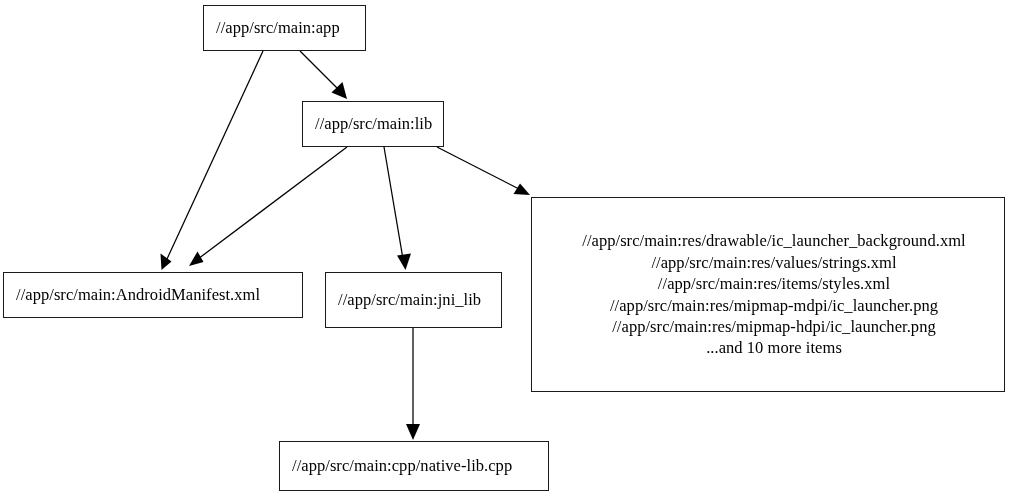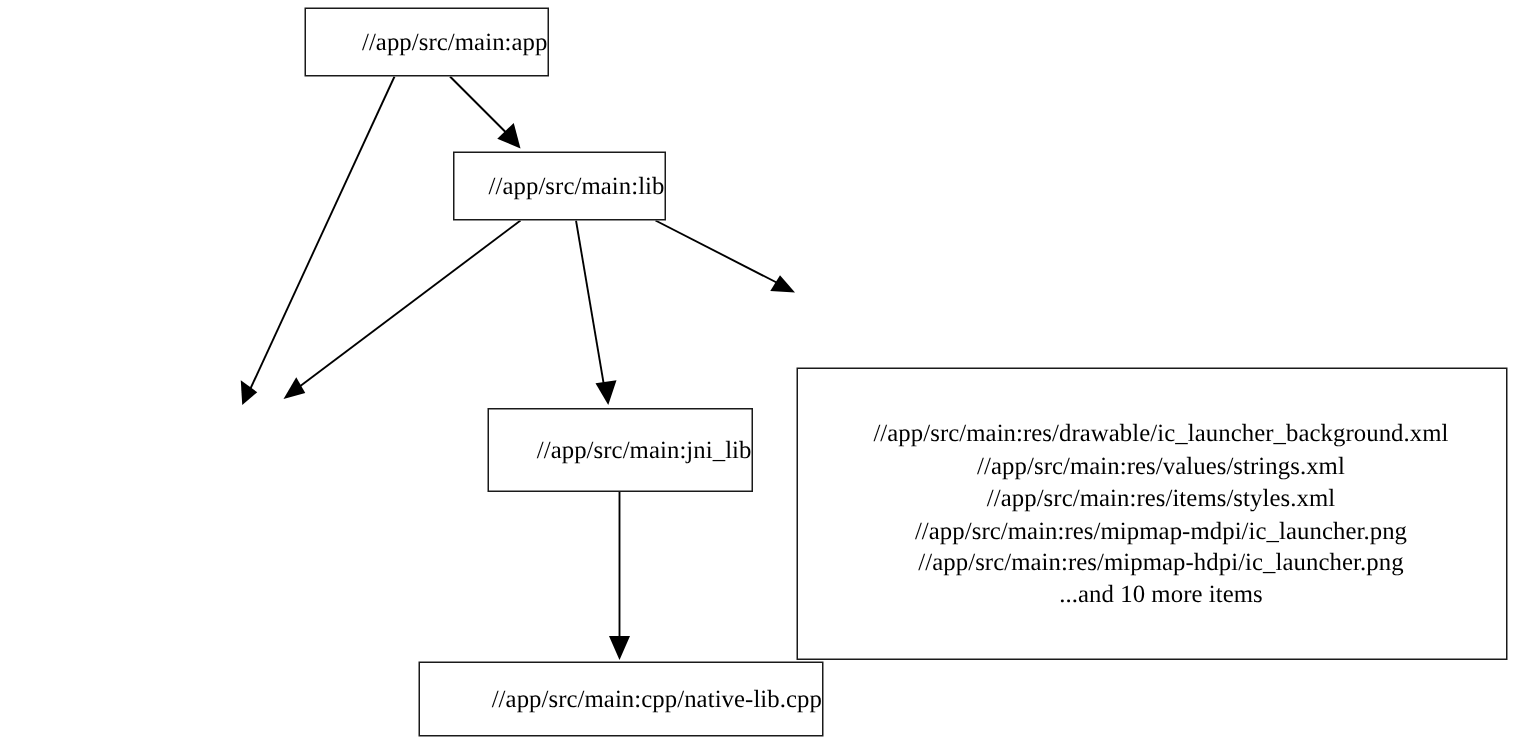--- a/index.html
+++ b/index.html
@@ -22,35 +22,34 @@
     width: 1018px;
     height: 496px;
   }
   .node-box {
     position: absolute;
     box-sizing: border-box;
     border: 1px solid #1a1a1a;
     background: #ffffff;
     display: flex;
     align-items: center;
-    justify-content: flex-end;
+    justify-content: flex-start;
     text-align: center;
     color: #000000;
     line-height: 1.0;
     white-space: nowrap;
     padding-left: 12px;
   }
   .node-label {
     font-size: 16.5px;
     letter-spacing: 0.05px;
   }
   .node-box.multiline {
     white-space: normal;
     line-height: 1.30;
-    margin-top: 48px;
   }
   .node-box.multiline .node-label {
     display: block;
     width: 100%;
     font-size: 16.5px;
   }
   .node-label-line {
     display: block;
   }
   .edge-line {
@@ -102,20 +101,23 @@
   </svg>
 
   <div class="node-box" style="left:203px; top:5px; width:163px; height:46px;">
     <span class="node-label">//app/src/main:app</span>
   </div>
 
   <div class="node-box" style="left:302px; top:101px; width:142px; height:46px;">
     <span class="node-label">//app/src/main:lib</span>
   </div>
 
+  <div class="node-box" style="left:3px; top:272px; width:300px; height:46px;">
+    <span class="node-label">//app/src/main:AndroidManifest.xml</span>
+  </div>
 
   <div class="node-box" style="left:325px; top:272px; width:177px; height:56px;">
     <span class="node-label">//app/src/main:jni_lib</span>
   </div>
 
   <div class="node-box" style="left:279px; top:441px; width:270px; height:50px;">
     <span class="node-label">//app/src/main:cpp/native-lib.cpp</span>
   </div>
 
   <div class="node-box multiline" style="left:531px; top:197px; width:474px; height:195px;">

